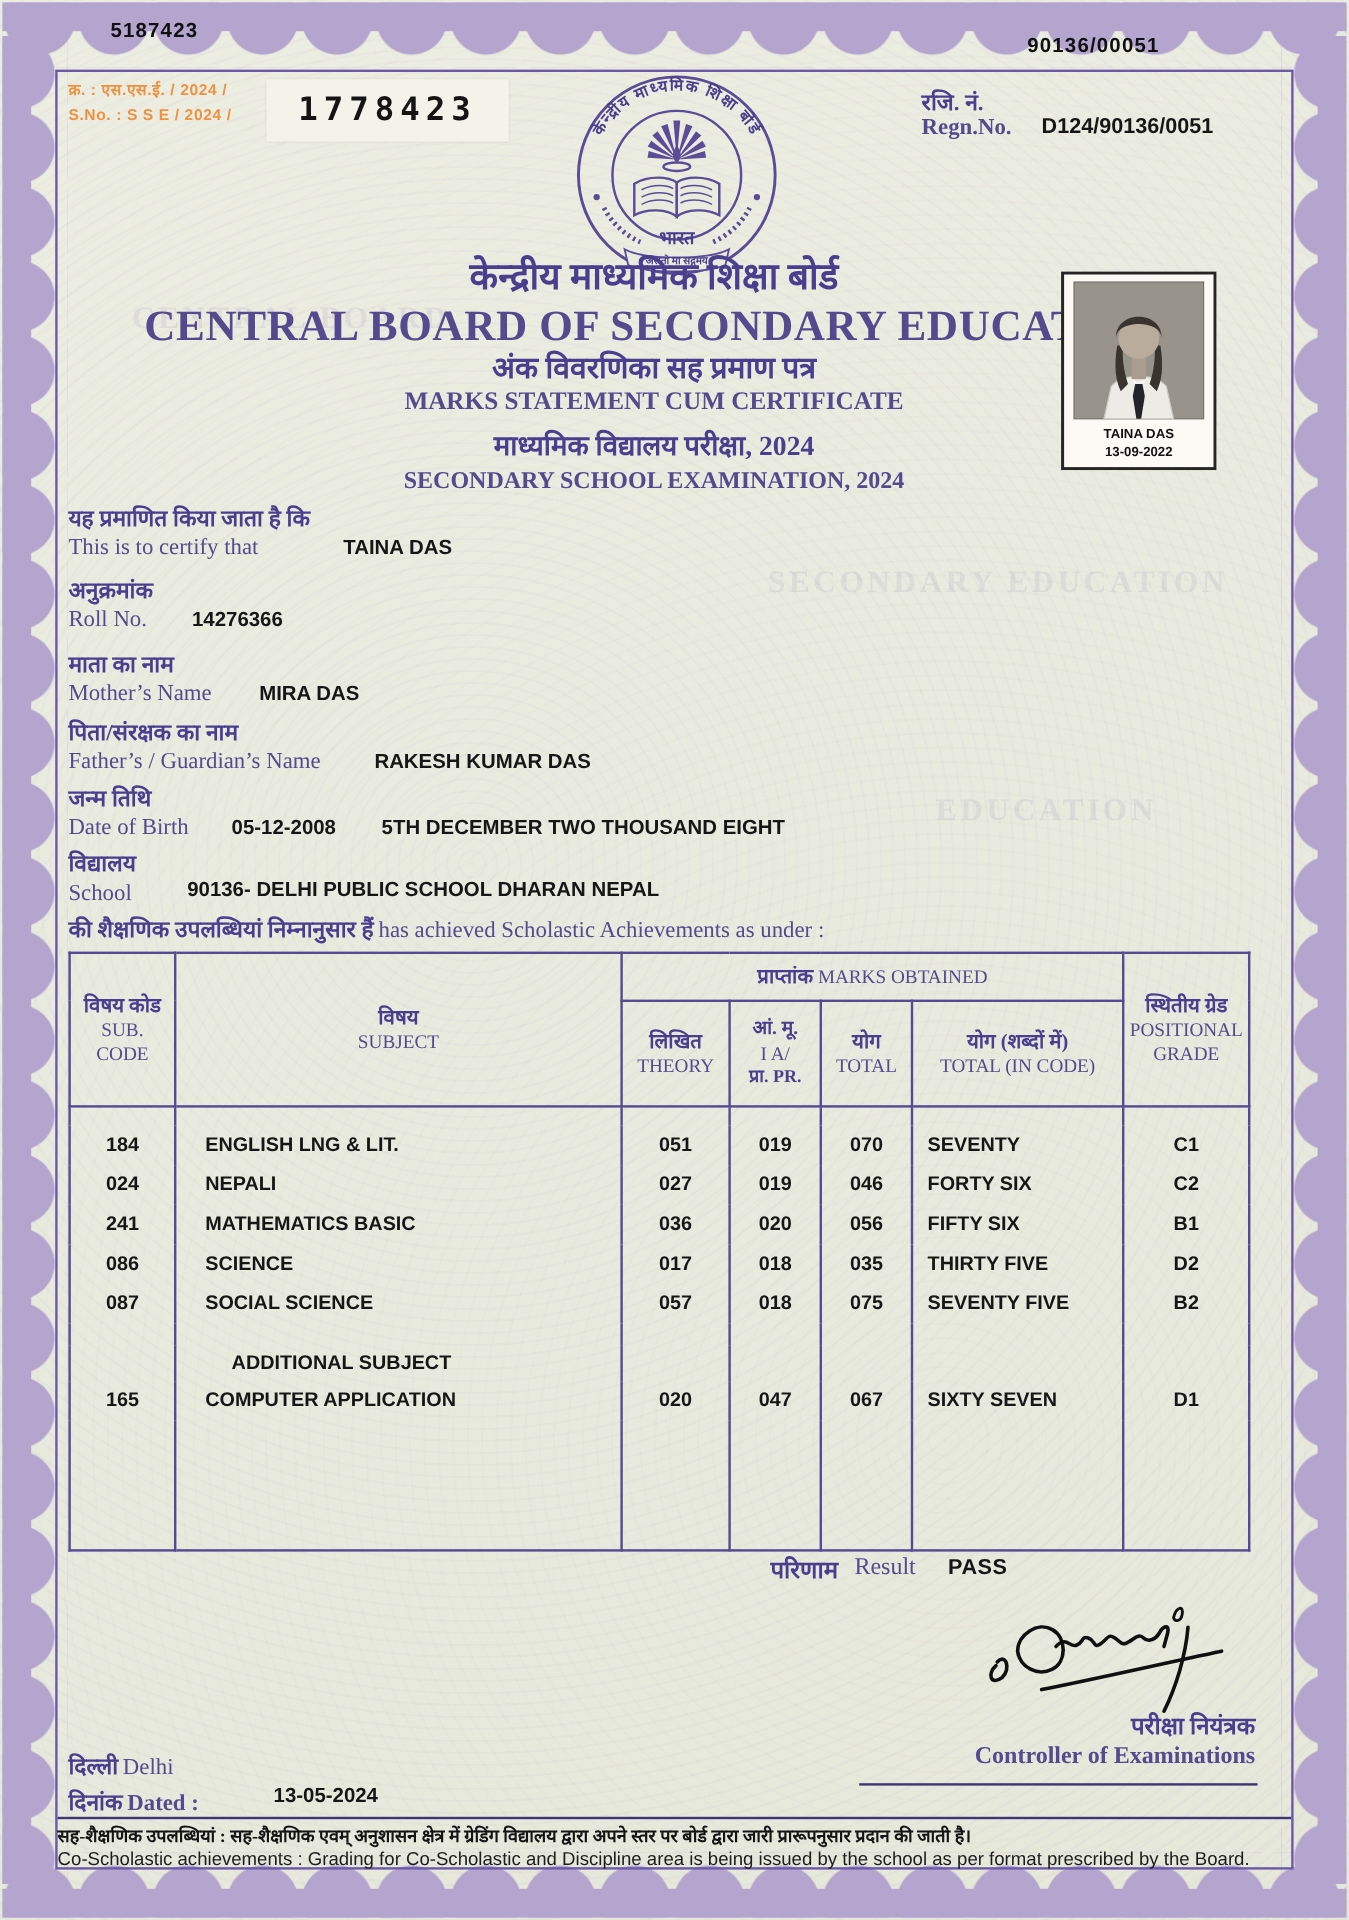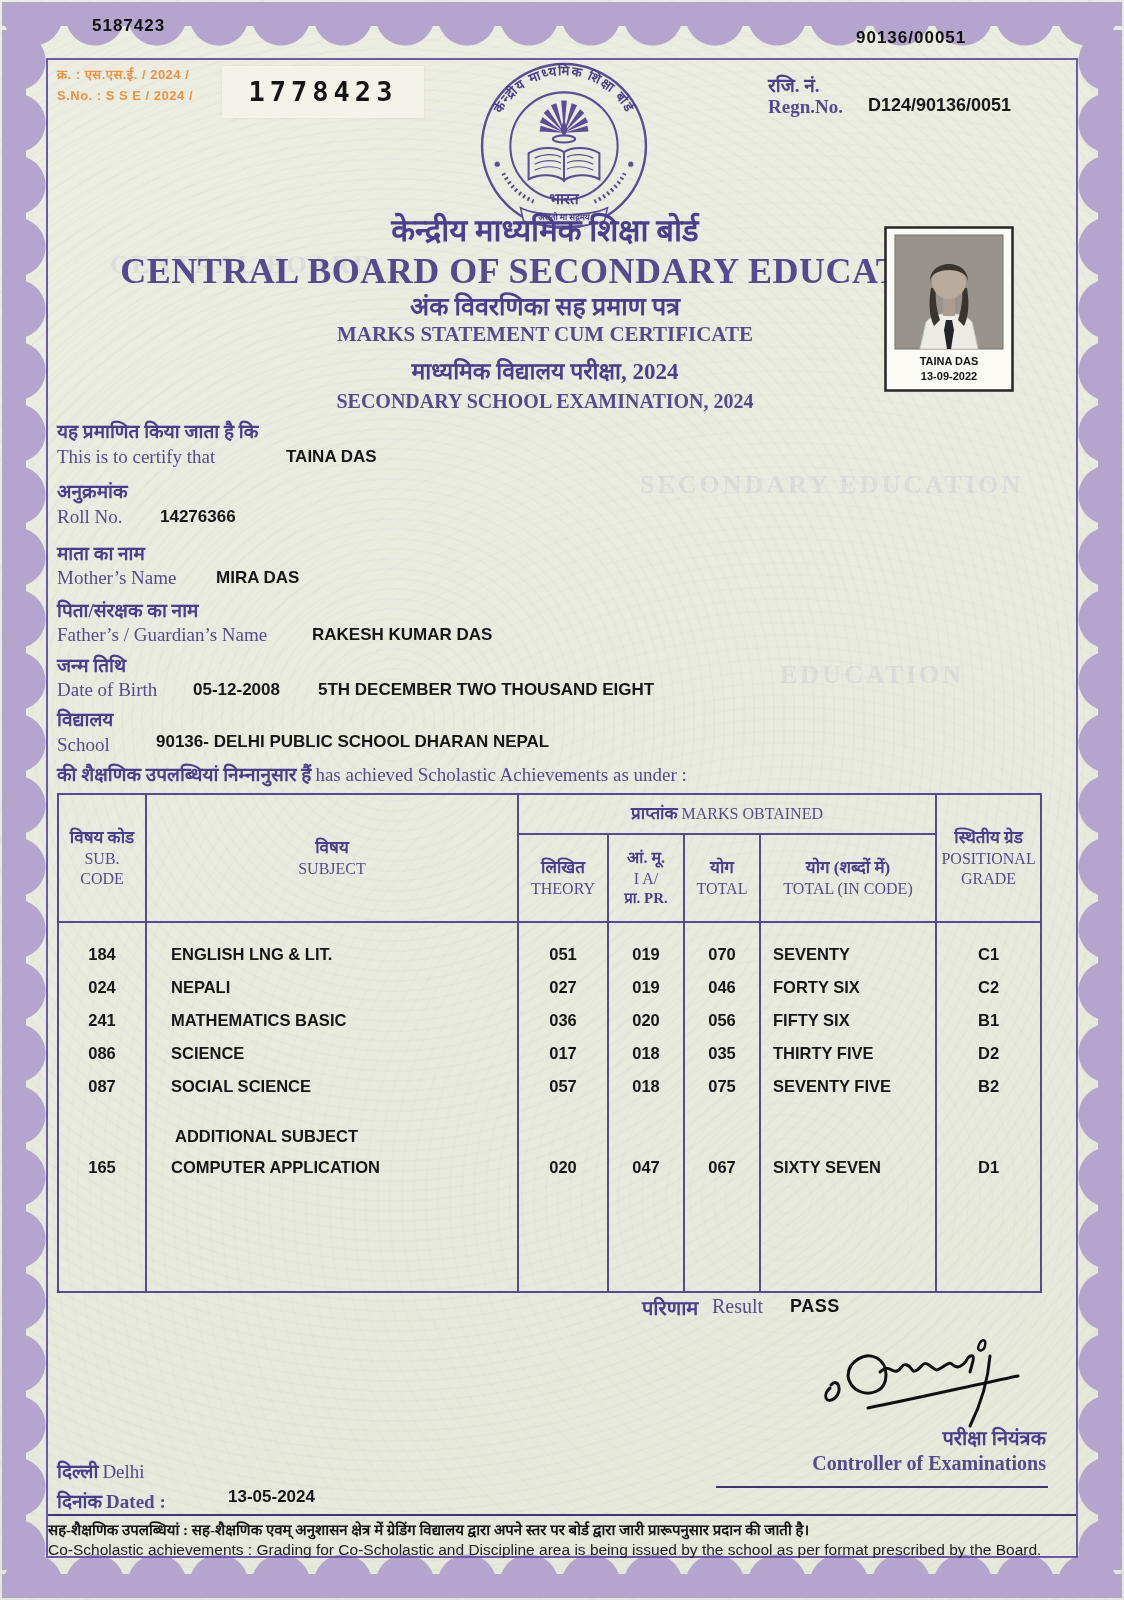--- a/index.html
+++ b/index.html
@@ -352,21 +352,21 @@
           <td></td>
           <td></td>
           <td></td>
           <td></td>
           <td></td>
           <td></td>
           <td></td>
         </tr>
     <tr style="height:30px;">
       <td></td>
-      <td class="td-val" style="padding-left:28px;">ADDITIONAL SUBJECT</td>
+      <td class="td-val" style="padding-left:46px;">ADDITIONAL SUBJECT</td>
       <td></td>
           <td></td>
           <td></td>
           <td></td>
           <td></td>
     </tr>
     <tr style="height:33px;">
       <td class="td-val c">165</td>
       <td class="td-val subj">COMPUTER APPLICATION</td>
       <td class="td-val c">020</td>

